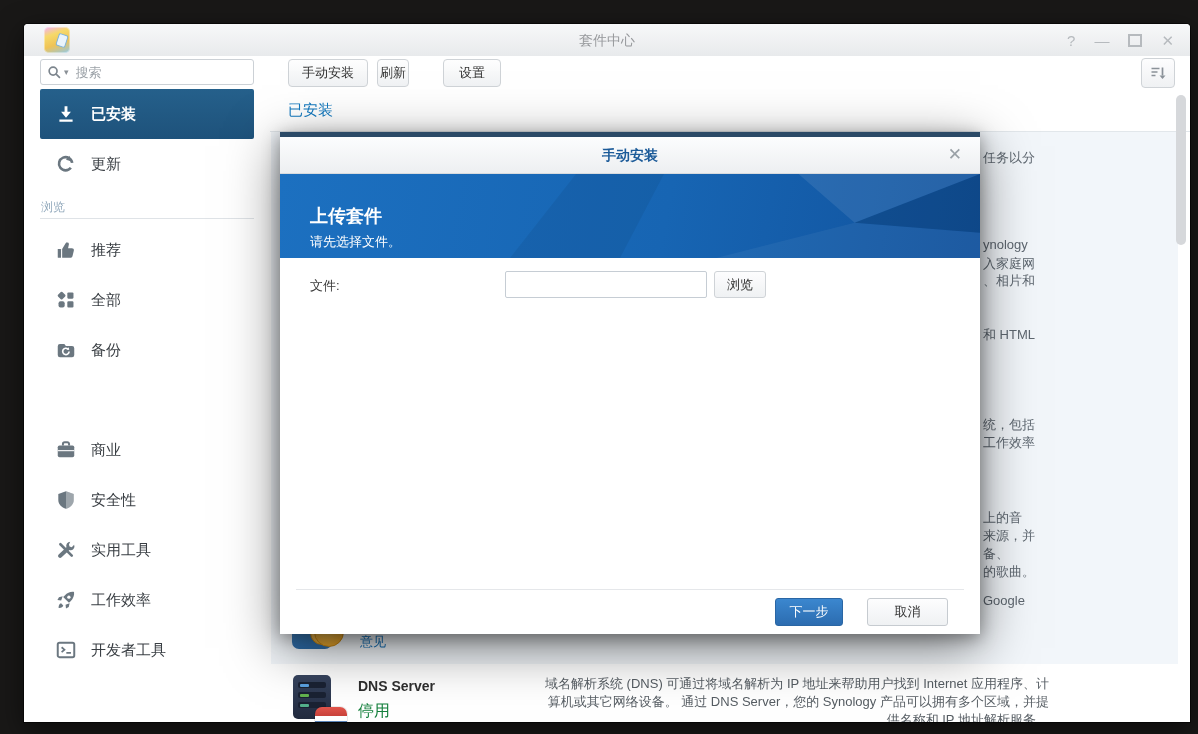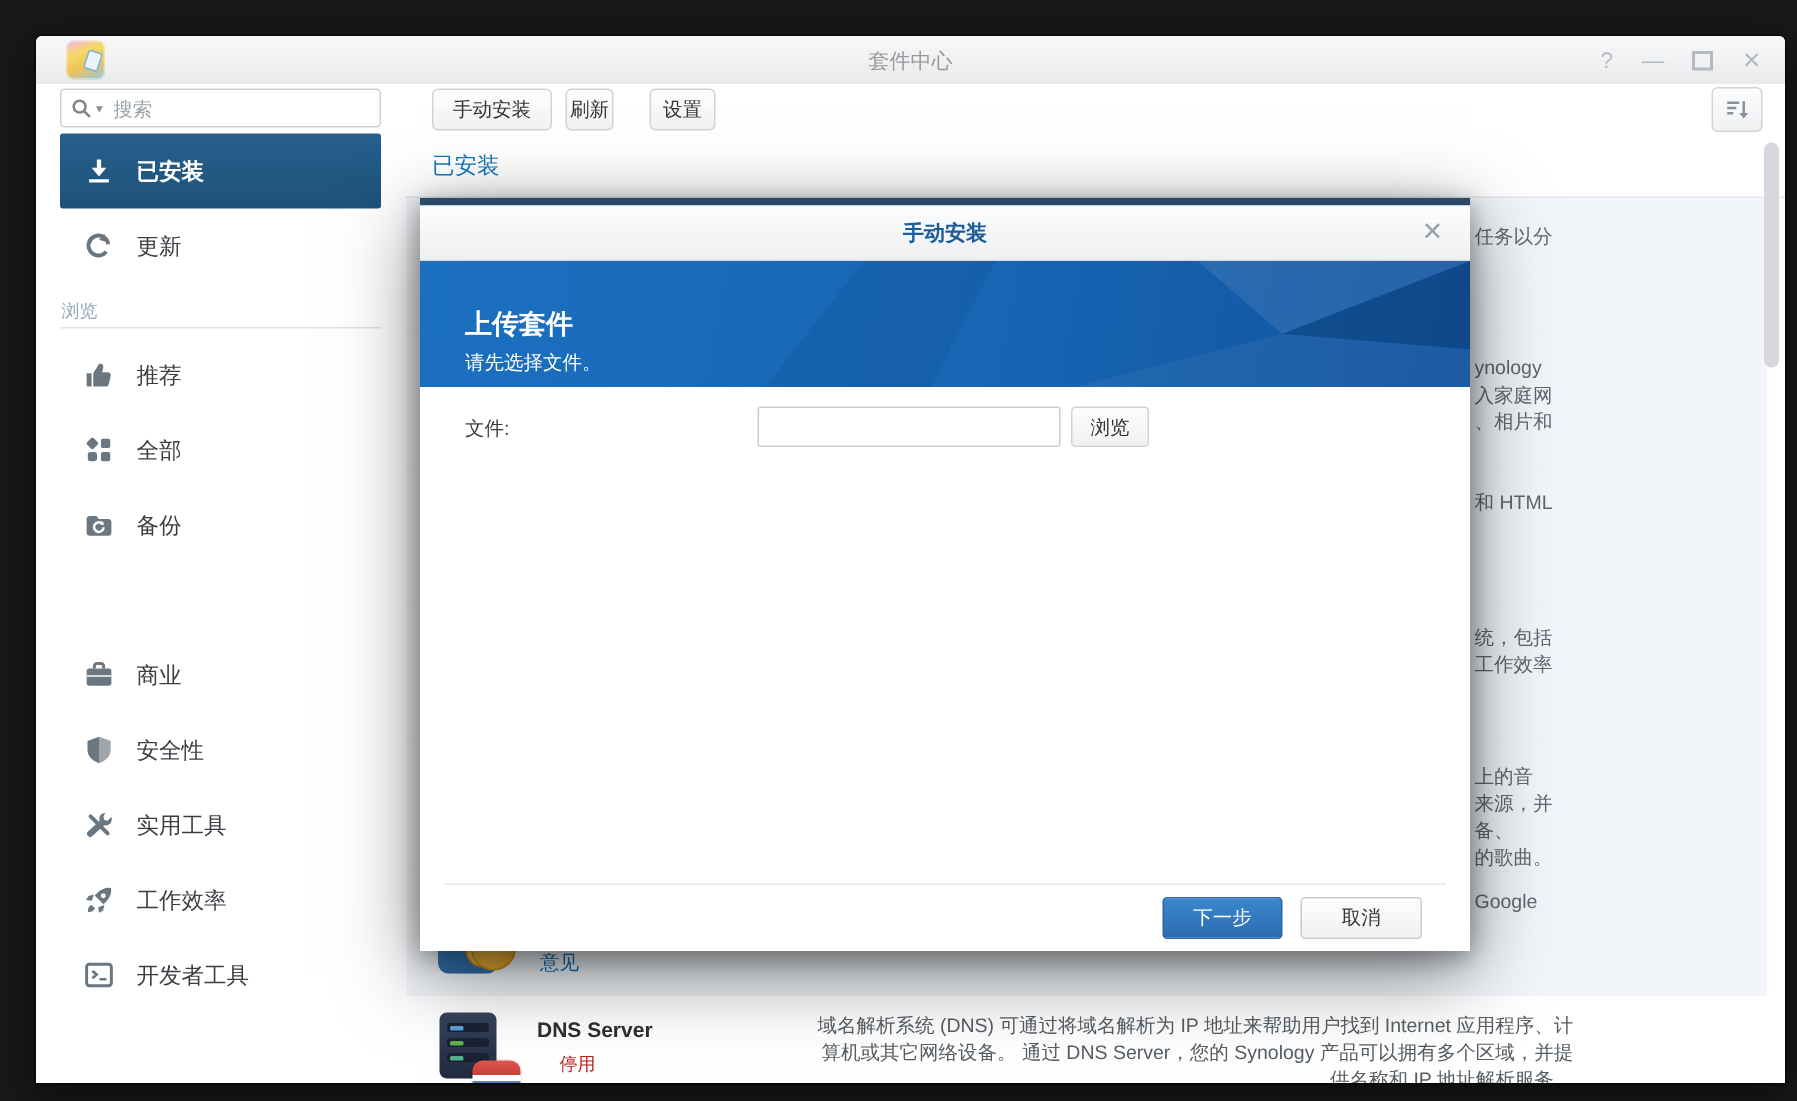--- a/index.html
+++ b/index.html
@@ -69,21 +69,21 @@
   
   .dns-icon{position:absolute;left:21px;top:543px;width:56px;height:50px;}
   .srv{position:absolute;left:2px;top:0;width:38px;height:44px;border-radius:5px;
     background:linear-gradient(#37445f,#222b3f);}
   .slot{position:absolute;left:5px;right:5px;height:6px;background:#1a2233;border-radius:2px;}
   .pip{position:absolute;left:7px;width:9px;height:3px;border-radius:1px;}
   .roof{position:absolute;right:0;bottom:0;width:32px;height:18px;border-radius:7px 7px 3px 3px;
     background:linear-gradient(#e2554c 0%,#c8423a 52%,#ffffff 52%,#ffffff 76%,#5b84b8 76%);
     box-shadow:0 0 0 1px rgba(0,0,0,.08);}
   .dns-name{position:absolute;left:88px;top:546px;font-size:14px;font-weight:bold;color:#2e2e2e;}
-  .dns-status{position:absolute;left:88px;top:569px;font-size:12px;color:#b91c1c;margin-left:15px;}
+  .dns-status{position:absolute;left:88px;top:569px;font-size:16px;color:#15803d;}
   .dns-desc{position:absolute;left:275px;top:543px;font-size:13px;color:#565d63;line-height:18px;white-space:nowrap;text-align:right;}
   .scroll-thumb{position:absolute;right:4px;top:39px;width:10px;height:150px;background:#d6d8db;border-radius:5px;cursor:pointer;}
 
   
   .modal{position:absolute;left:280px;top:132px;width:700px;height:502px;background:#fff;z-index:10;
     box-shadow:0 14px 50px rgba(0,0,0,.5),0 4px 16px rgba(0,0,0,.35);}
   .modal-topstrip{height:5px;background:#2b4a67;}
   .modal-header{position:relative;height:36px;background:linear-gradient(#fcfdfe,#edeff1);
     border-bottom:1px solid #d8dbde;}
   .modal-title{line-height:36px;text-align:center;color:#1c5b99;font-size:14px;font-weight:bold;}
@@ -100,21 +100,21 @@
   .modal-body{position:relative;height:304px;}
   .file-label{position:absolute;left:30px;top:19px;font-size:13px;color:#3c3c3c;}
   .file-input{position:absolute;left:225px;top:13px;width:202px;height:27px;box-sizing:border-box;
     border:1px solid #c6cdd4;border-radius:2px;padding:0 6px;font-size:13px;color:#333;outline:none;}
   .browse-btn{position:absolute;left:434px;top:13px;width:52px;height:27px;box-sizing:border-box;
     border:1px solid #cfd3d7;border-radius:3px;background:linear-gradient(#fdfdfe,#eff1f3);
     color:#333;font-size:13px;display:flex;align-items:center;justify-content:center;cursor:pointer;}
   .modal-divider{position:absolute;left:16px;right:16px;top:457px;height:1px;background:#e5e7ea;}
   .mbtn{position:absolute;top:466px;height:28px;box-sizing:border-box;border-radius:3px;font-size:13px;
     display:flex;align-items:center;justify-content:center;cursor:pointer;}
-  .btn-next{left:495px;width:80px;background:linear-gradient(#3b87cf,#2c6cb0);border:1px solid #2a66a4;
+  .btn-next{left:495px;width:68px;background:linear-gradient(#3b87cf,#2c6cb0);border:1px solid #2a66a4;
     color:#fff;}
   .btn-cancel{left:587px;width:81px;background:linear-gradient(#fdfdfe,#eff1f3);border:1px solid #c6cbd0;
     color:#333;}
   svg{display:block;}
 </style>
 </head>
 <body>
 
 <div class="window">
 
@@ -249,21 +249,21 @@
           <path d="M10.3 12.6h4.2" stroke="#6b7780" stroke-width="1.6"></path>
         </svg>
       </span>
       <span>开发者工具</span>
     </div>
   </div>
 
   <div class="main">
     <div class="tb-btn" style="left:18px;width:80px">手动安装</div>
     <div class="tb-btn" style="left:107px;width:32px">刷新</div>
-    <div class="tb-btn" style="left:163px;width:44px">设置</div>
+    <div class="tb-btn" style="left:173px;width:58px">设置</div>
     <div class="sort-btn">
       <svg width="18" height="18" viewBox="0 0 18 18">
         <path d="M2.5 4.5h8M2.5 8h6M2.5 11.5h4" stroke="#8a9198" stroke-width="1.7"></path>
         <path d="M13.5 3.5v8" stroke="#8a9198" stroke-width="1.7"></path>
         <path d="M13.5 15l-3-3.6h6z" fill="#8a9198"></path>
       </svg>
     </div>
     <div class="heading">已安装</div>
 
     <div class="listarea">

